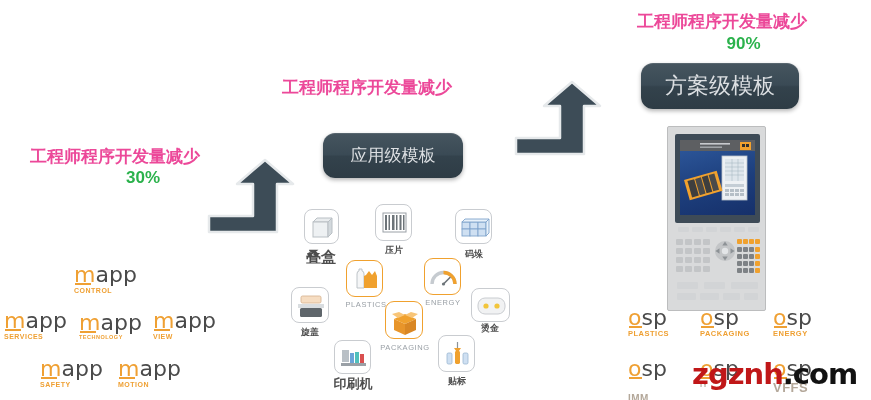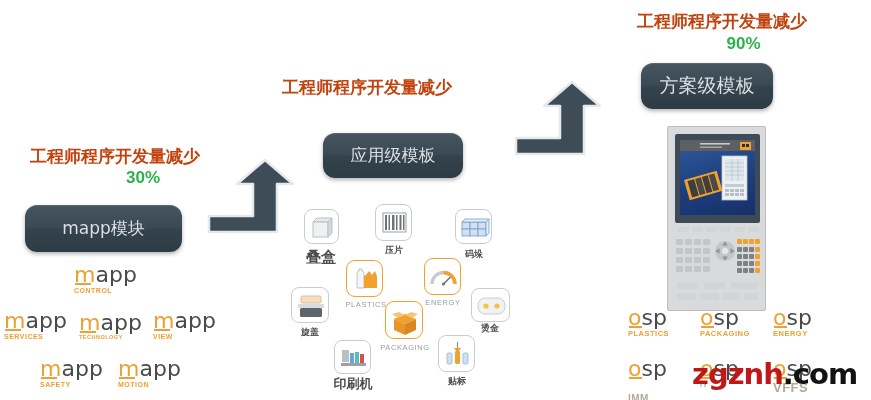--- a/index.html
+++ b/index.html
@@ -9,21 +9,21 @@
     font-family: "Liberation Sans", "DejaVu Sans", sans-serif;
     overflow: hidden;
   }
   #stage { position: relative; width: 871px; height: 400px; background:#fff; }
 
   
   .cn-title {
     position: absolute;
     font-family: "DejaVu Sans", "Liberation Sans", sans-serif;
     font-weight: 700;
-    color: #c2410c;
+    color: #ec4899;
     white-space: nowrap;
     letter-spacing: 0px;
   }
   .pct {
     position: absolute;
     font-family: "Liberation Sans", sans-serif;
     font-weight: 700;
     color: #2bb24c;
     white-space: nowrap;
     text-align: center;
@@ -119,23 +119,20 @@
   .wm .red { color: #c01718; }
   .wm .blk { color: #121212; }
 </style>
 </head>
 <body>
 
 <div id="stage">
 
   <div class="cn-title" style="left:30px; top:145px; font-size:17px;">工程师程序开发量减少</div>
   <div class="pct" style="left:30px; top:168px; width:226px; font-size:17px;">30%</div>
-  <div class="pill" style="left:25px; top:205px; width:157px; height:47px; font-size:17px;">
-    <span>mapp模块</span>
-  </div>
 
   <div class="logo" style="left:74px; top:264px;">
     <span class="word" style="font-size:22px;">
       <span class="hl">m</span><span>app</span>
     </span>
     <span class="bar" style="width:16px; margin-left:1px; margin-top:-3px;"></span>
     <span class="sub" style="font-size:7px; margin-top:2px;">CONTROL</span>
   </div>
 
   <div class="logo" style="left:4px; top:310px;">
@@ -301,21 +298,21 @@
   <div class="icon-label" style="left:432px; top:375px; width:50px; font-size:9px;">贴标</div>
 
   <div class="elbow" style="left:512px; top:80px; width:95px; height:78px;">
     <svg width="95" height="78" viewBox="0 0 95 78">
       <path d="M4 74 L4 58 L48 58 L48 26 L32 26 L60 2 L88 26 L72 26 L72 74 Z" fill="#3d4c57" stroke="#e6e9eb" stroke-width="2.5" stroke-linejoin="round"></path>
     </svg>
   </div>
 
   <div class="cn-title" style="left:637px; top:10px; font-size:17px;">工程师程序开发量减少</div>
   <div class="pct" style="left:637px; top:34px; width:213px; font-size:17px;">90%</div>
-  <div class="pill" style="left:641px; top:63px; width:132px; height:46px; font-size:19px;">
+  <div class="pill" style="left:641px; top:63px; width:158px; height:46px; font-size:22px;">
     <span>方案级模板</span>
   </div>
 
   <div class="hmi" style="left:667px; top:126px; width:99px; height:185px;">
 
     <div class="hmi-screen-frame" style="left:7px; top:7px; width:85px; height:89px;"></div>
     <div class="hmi-screen" style="left:12px; top:13px; width:75px; height:75px;">
       <svg width="75" height="75" viewBox="0 0 75 75">
         <rect x="0" y="0" width="75" height="11" fill="#5d5f62"></rect>
         <rect x="20" y="3" width="30" height="1.6" fill="#c8cacd"></rect>

